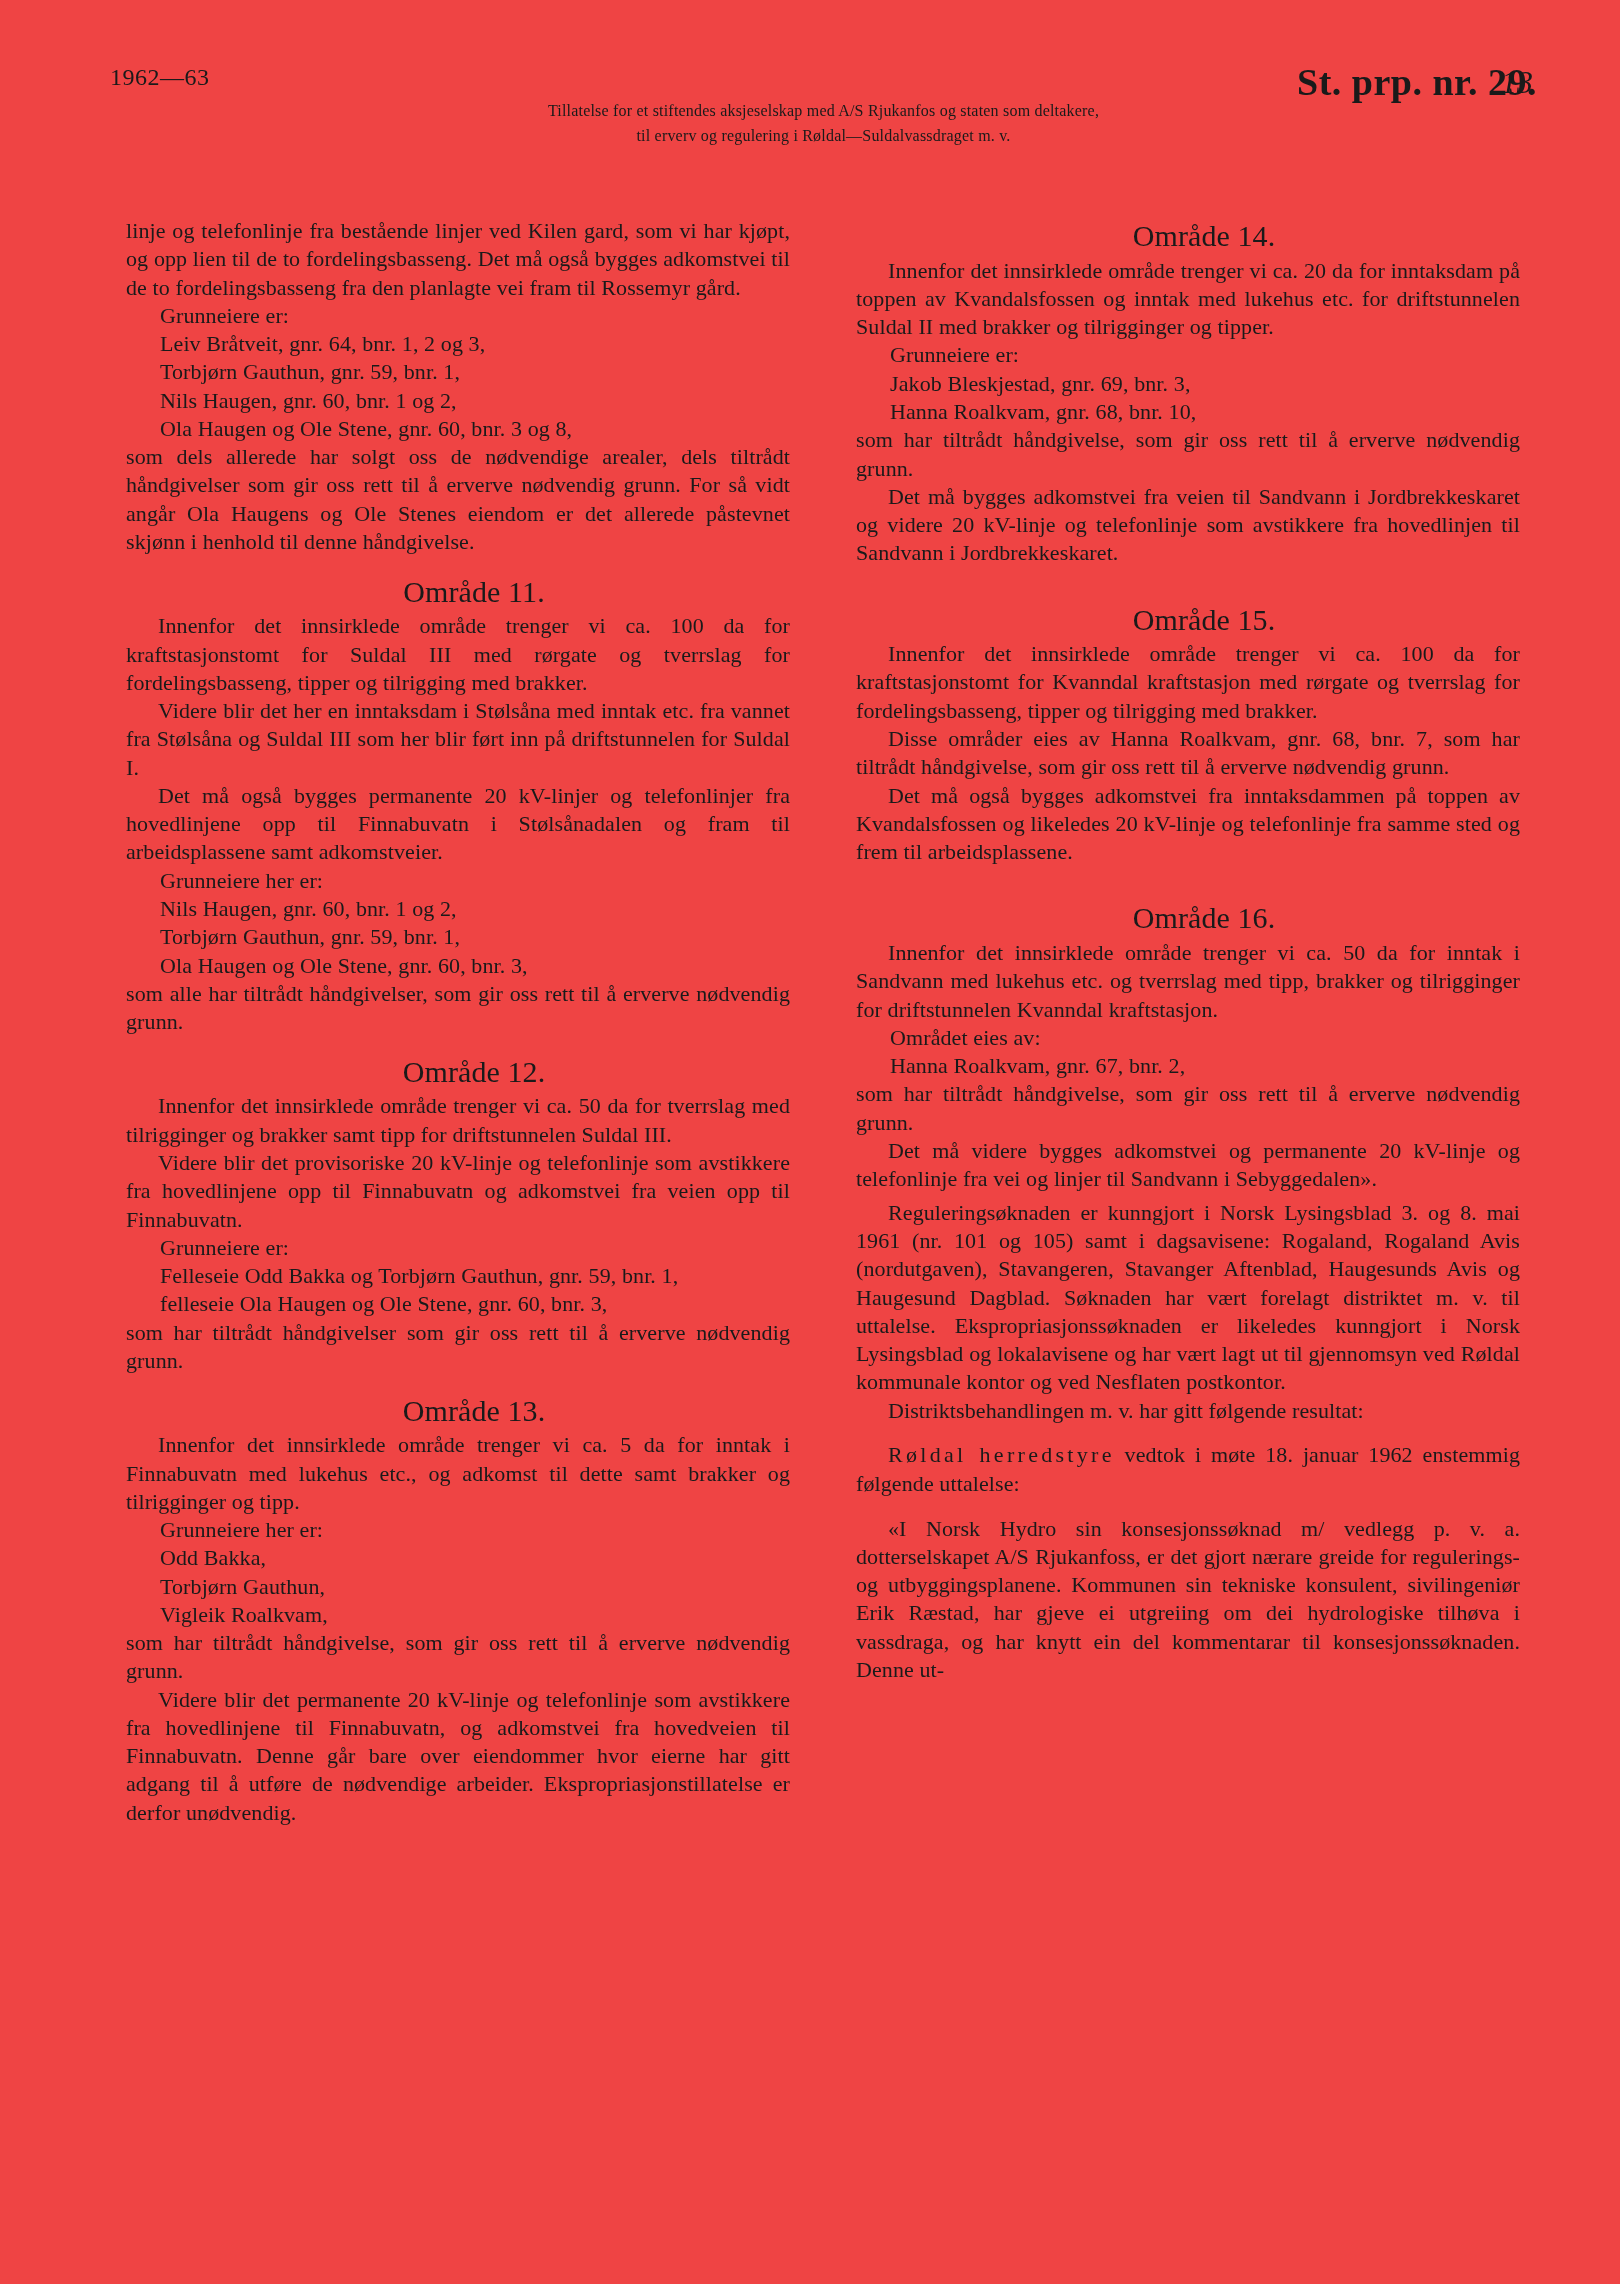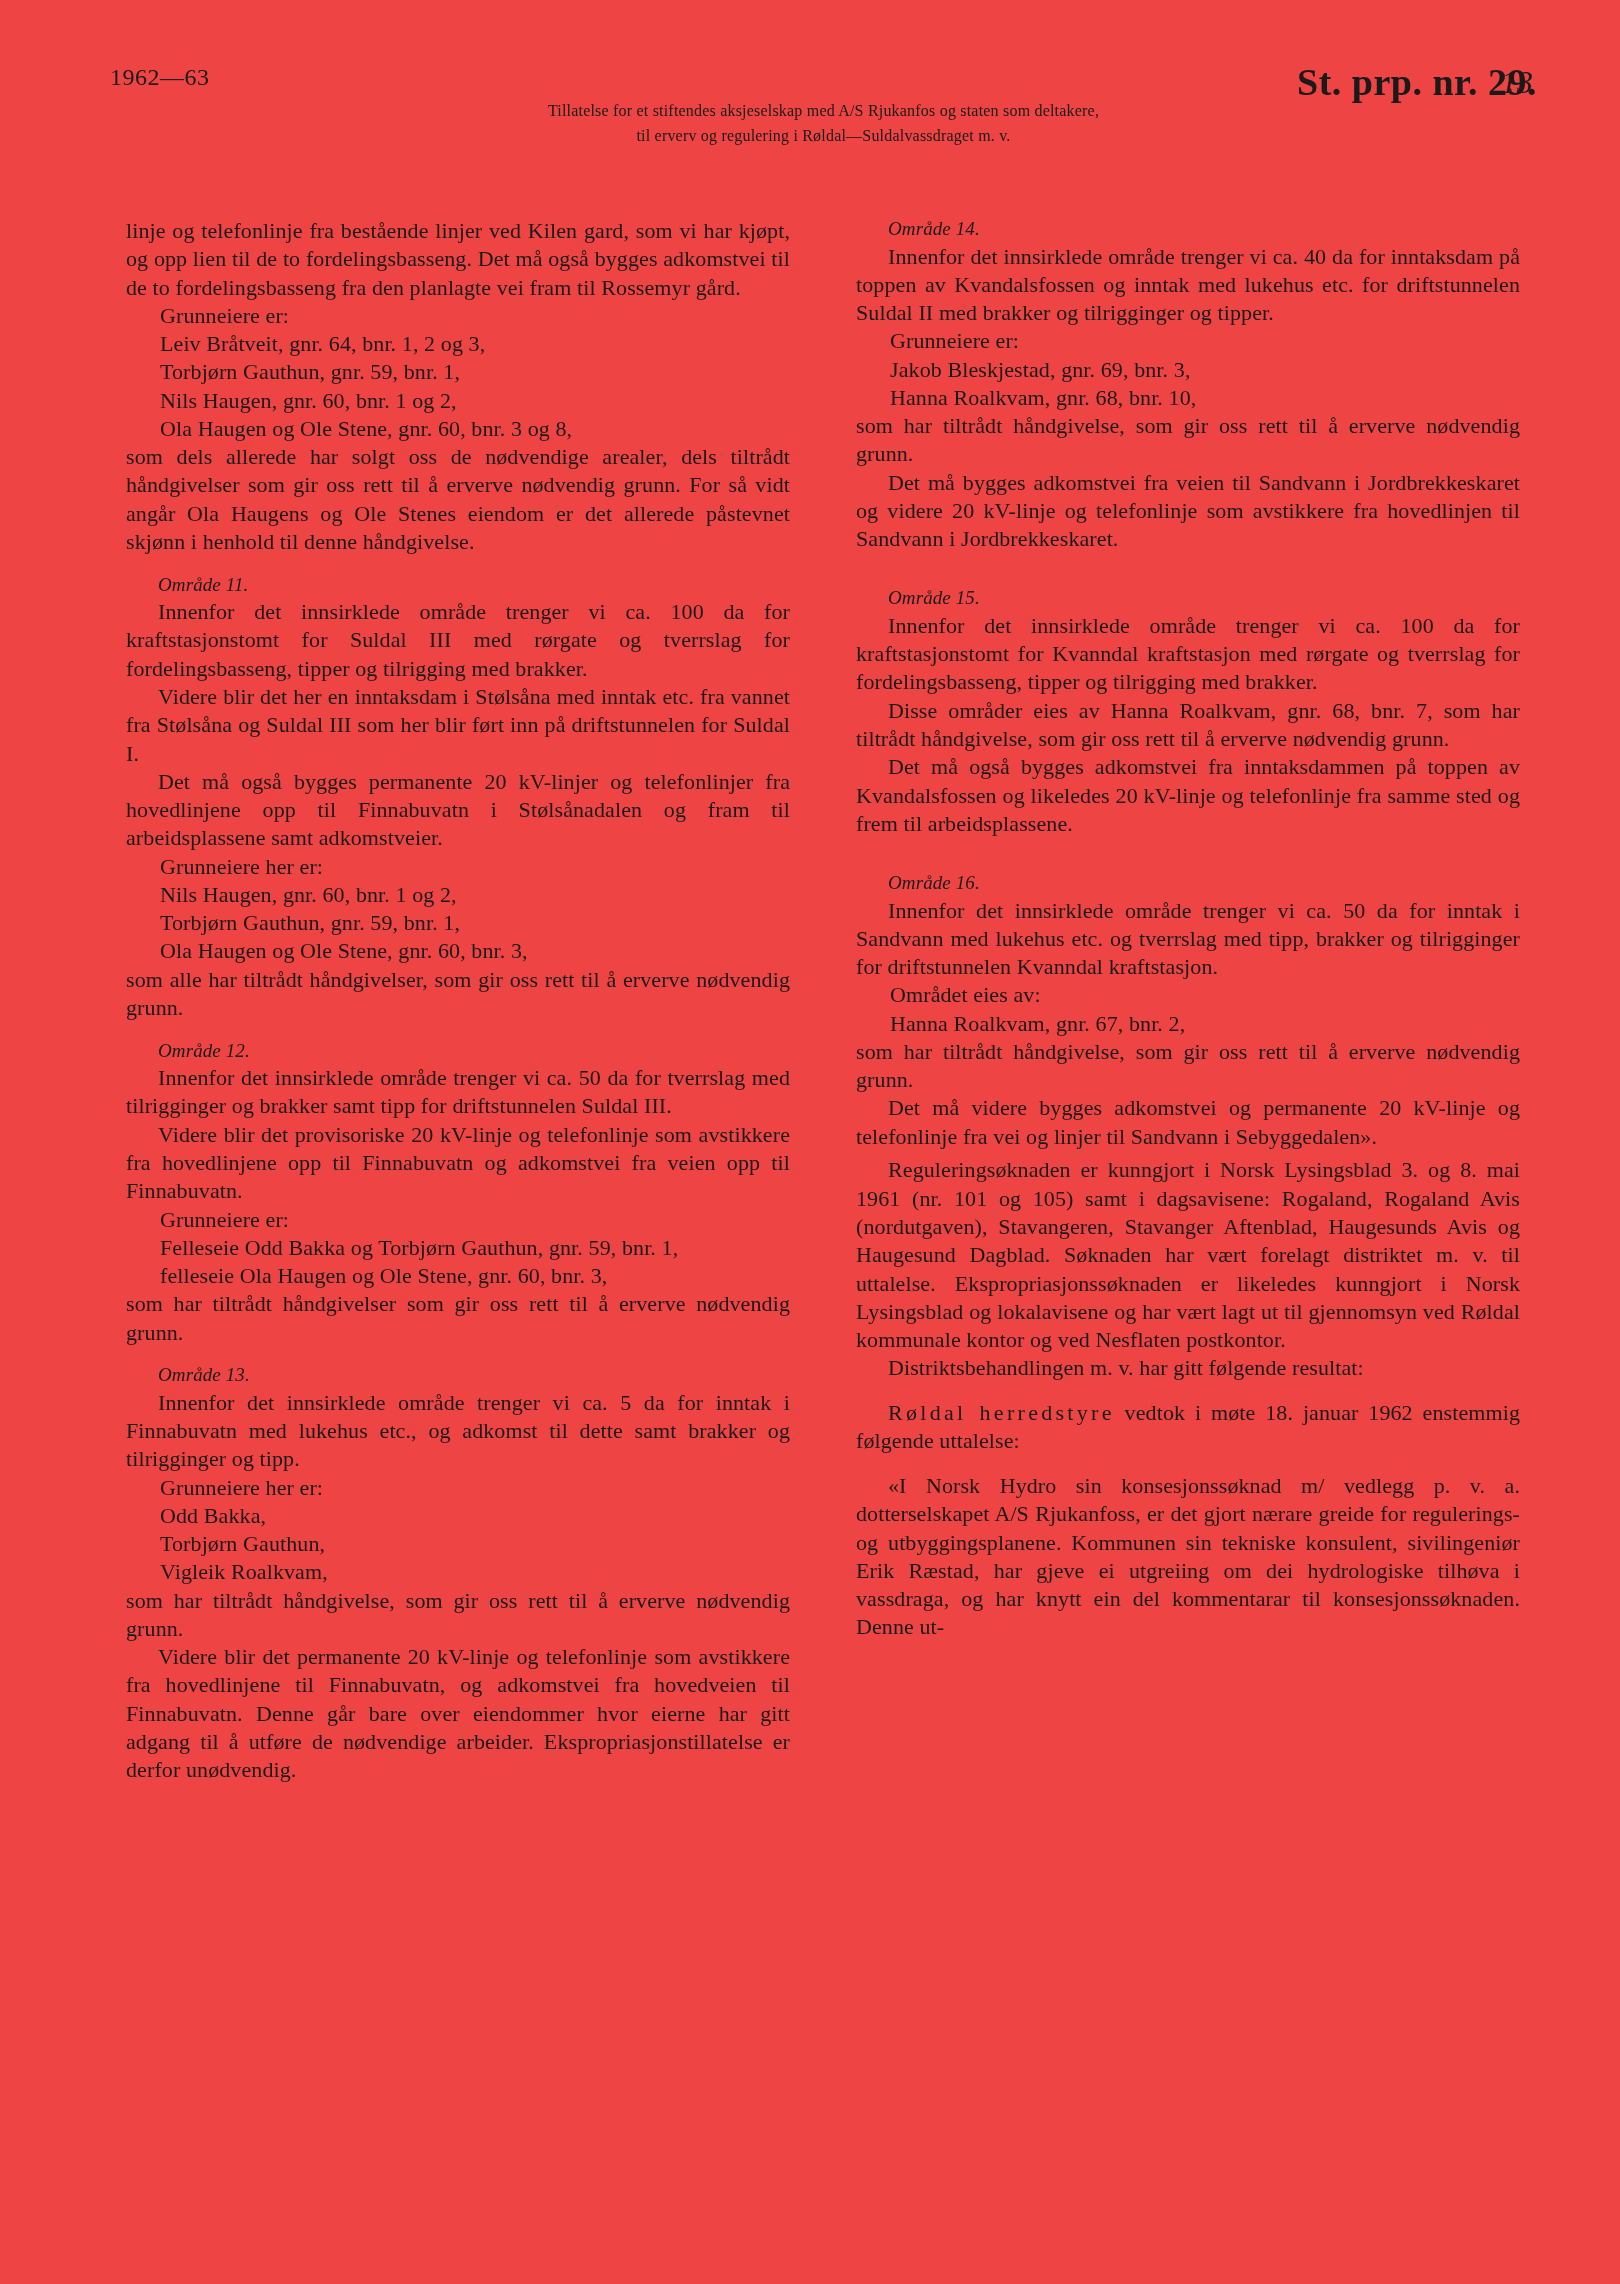--- a/index.html
+++ b/index.html
@@ -82,26 +82,25 @@
     text-align: justify;
     text-justify: inter-word;
     letter-spacing: 0.1px;
   }
   p.ind { text-indent: 32px; }
   p.noind { text-indent: 0; }
   p.center-ind { text-indent: 34px; }
   p.hang { padding-left: 34px; text-indent: 0; text-align: left; }
   p.nojust { text-align: left; }
   .area-head {
-    font-style: italic;
-    font-size: 19px;
+    font-size: 30px;
     margin-top: 16.5px;
     margin-bottom: 1.1px;
     text-indent: 32px;
-    text-align: left;
+    text-align: center;
   }
   .gap { height: 16.5px; }
   .gap-s { height: 5.5px; }
   .spaced {
     letter-spacing: 3.3px;
   }
 </style>
 </head>
 <body>
 
@@ -151,21 +150,21 @@
       <p class="center-ind nojust">Grunneiere her er:</p>
       <p class="hang">Odd Bakka,</p>
       <p class="hang">Torbjørn Gauthun,</p>
       <p class="hang">Vigleik Roalkvam,</p>
       <p class="noind">som har tiltrådt håndgivelse, som gir oss rett til å erverve nødvendig grunn.</p>
       <p class="ind">Videre blir det permanente 20 kV-linje og telefonlinje som avstikkere fra hovedlinjene til Finnabuvatn, og adkomstvei fra hovedveien til Finnabuvatn. Denne går bare over eiendommer hvor eierne har gitt adgang til å utføre de nødvendige arbeider. Ekspropriasjonstillatelse er derfor unødvendig.</p>
     </div>
 
     <div class="col">
       <p class="area-head" style="margin-top:0">Område 14.</p>
-      <p class="ind">Innenfor det innsirklede område trenger vi ca. 40 da for inntaksdam på toppen av Kvandalsfossen og inntak med lukehus etc. for driftstunnelen Suldal II med brakker og tilrigginger og tipper.</p>
+      <p class="ind">Innenfor det innsirklede område trenger vi ca. 20 da for inntaksdam på toppen av Kvandalsfossen og inntak med lukehus etc. for driftstunnelen Suldal II med brakker og tilrigginger og tipper.</p>
       <p class="center-ind nojust">Grunneiere er:</p>
       <p class="hang">Jakob Bleskjestad, gnr. 69, bnr. 3,</p>
       <p class="hang">Hanna Roalkvam, gnr. 68, bnr. 10,</p>
       <p class="noind">som har tiltrådt håndgivelse, som gir oss rett til å erverve nødvendig grunn.</p>
       <p class="ind">Det må bygges adkomstvei fra veien til Sandvann i Jordbrekkeskaret og videre 20 kV-linje og telefonlinje som avstikkere fra hovedlinjen til Sandvann i Jordbrekkeskaret.</p>
 
       <div class="gap"></div>
       <p class="area-head">Område 15.</p>
       <p class="ind">Innenfor det innsirklede område trenger vi ca. 100 da for kraftstasjonstomt for Kvanndal kraftstasjon med rørgate og tverrslag for fordelingsbasseng, tipper og tilrigging med brakker.</p>
       <p class="ind">Disse områder eies av Hanna Roalkvam, gnr. 68, bnr. 7, som har tiltrådt håndgivelse, som gir oss rett til å erverve nødvendig grunn.</p>

